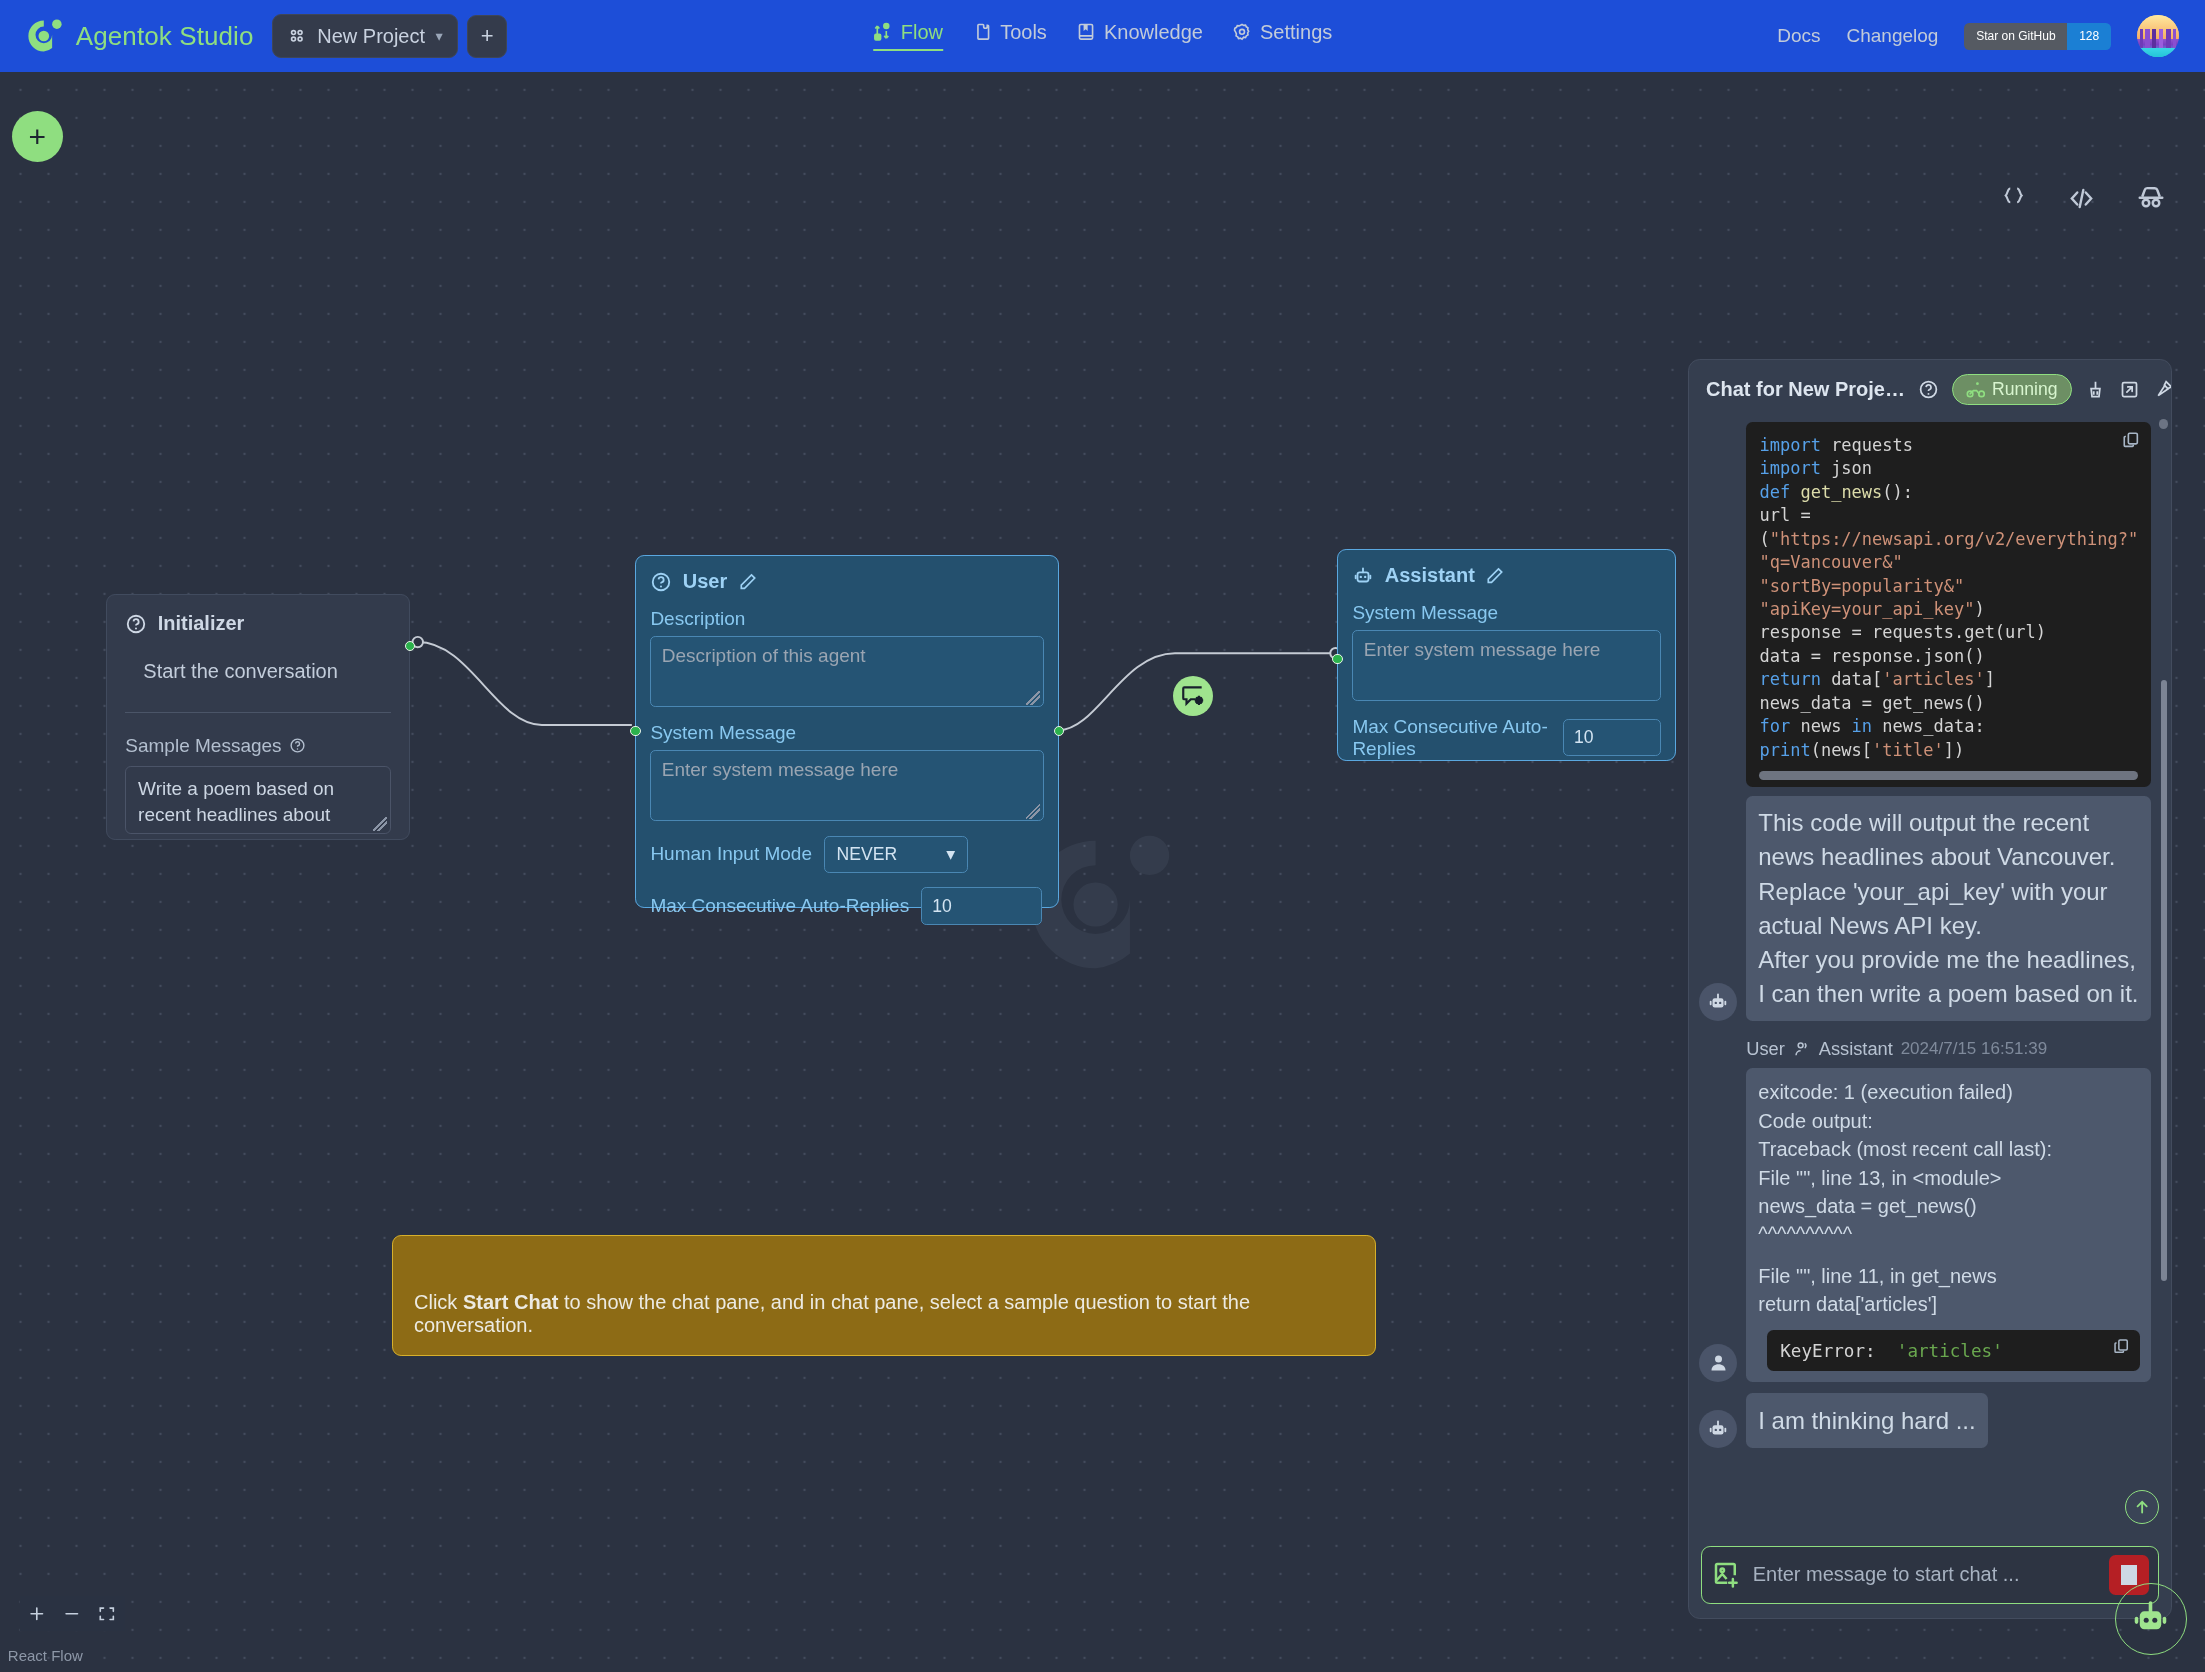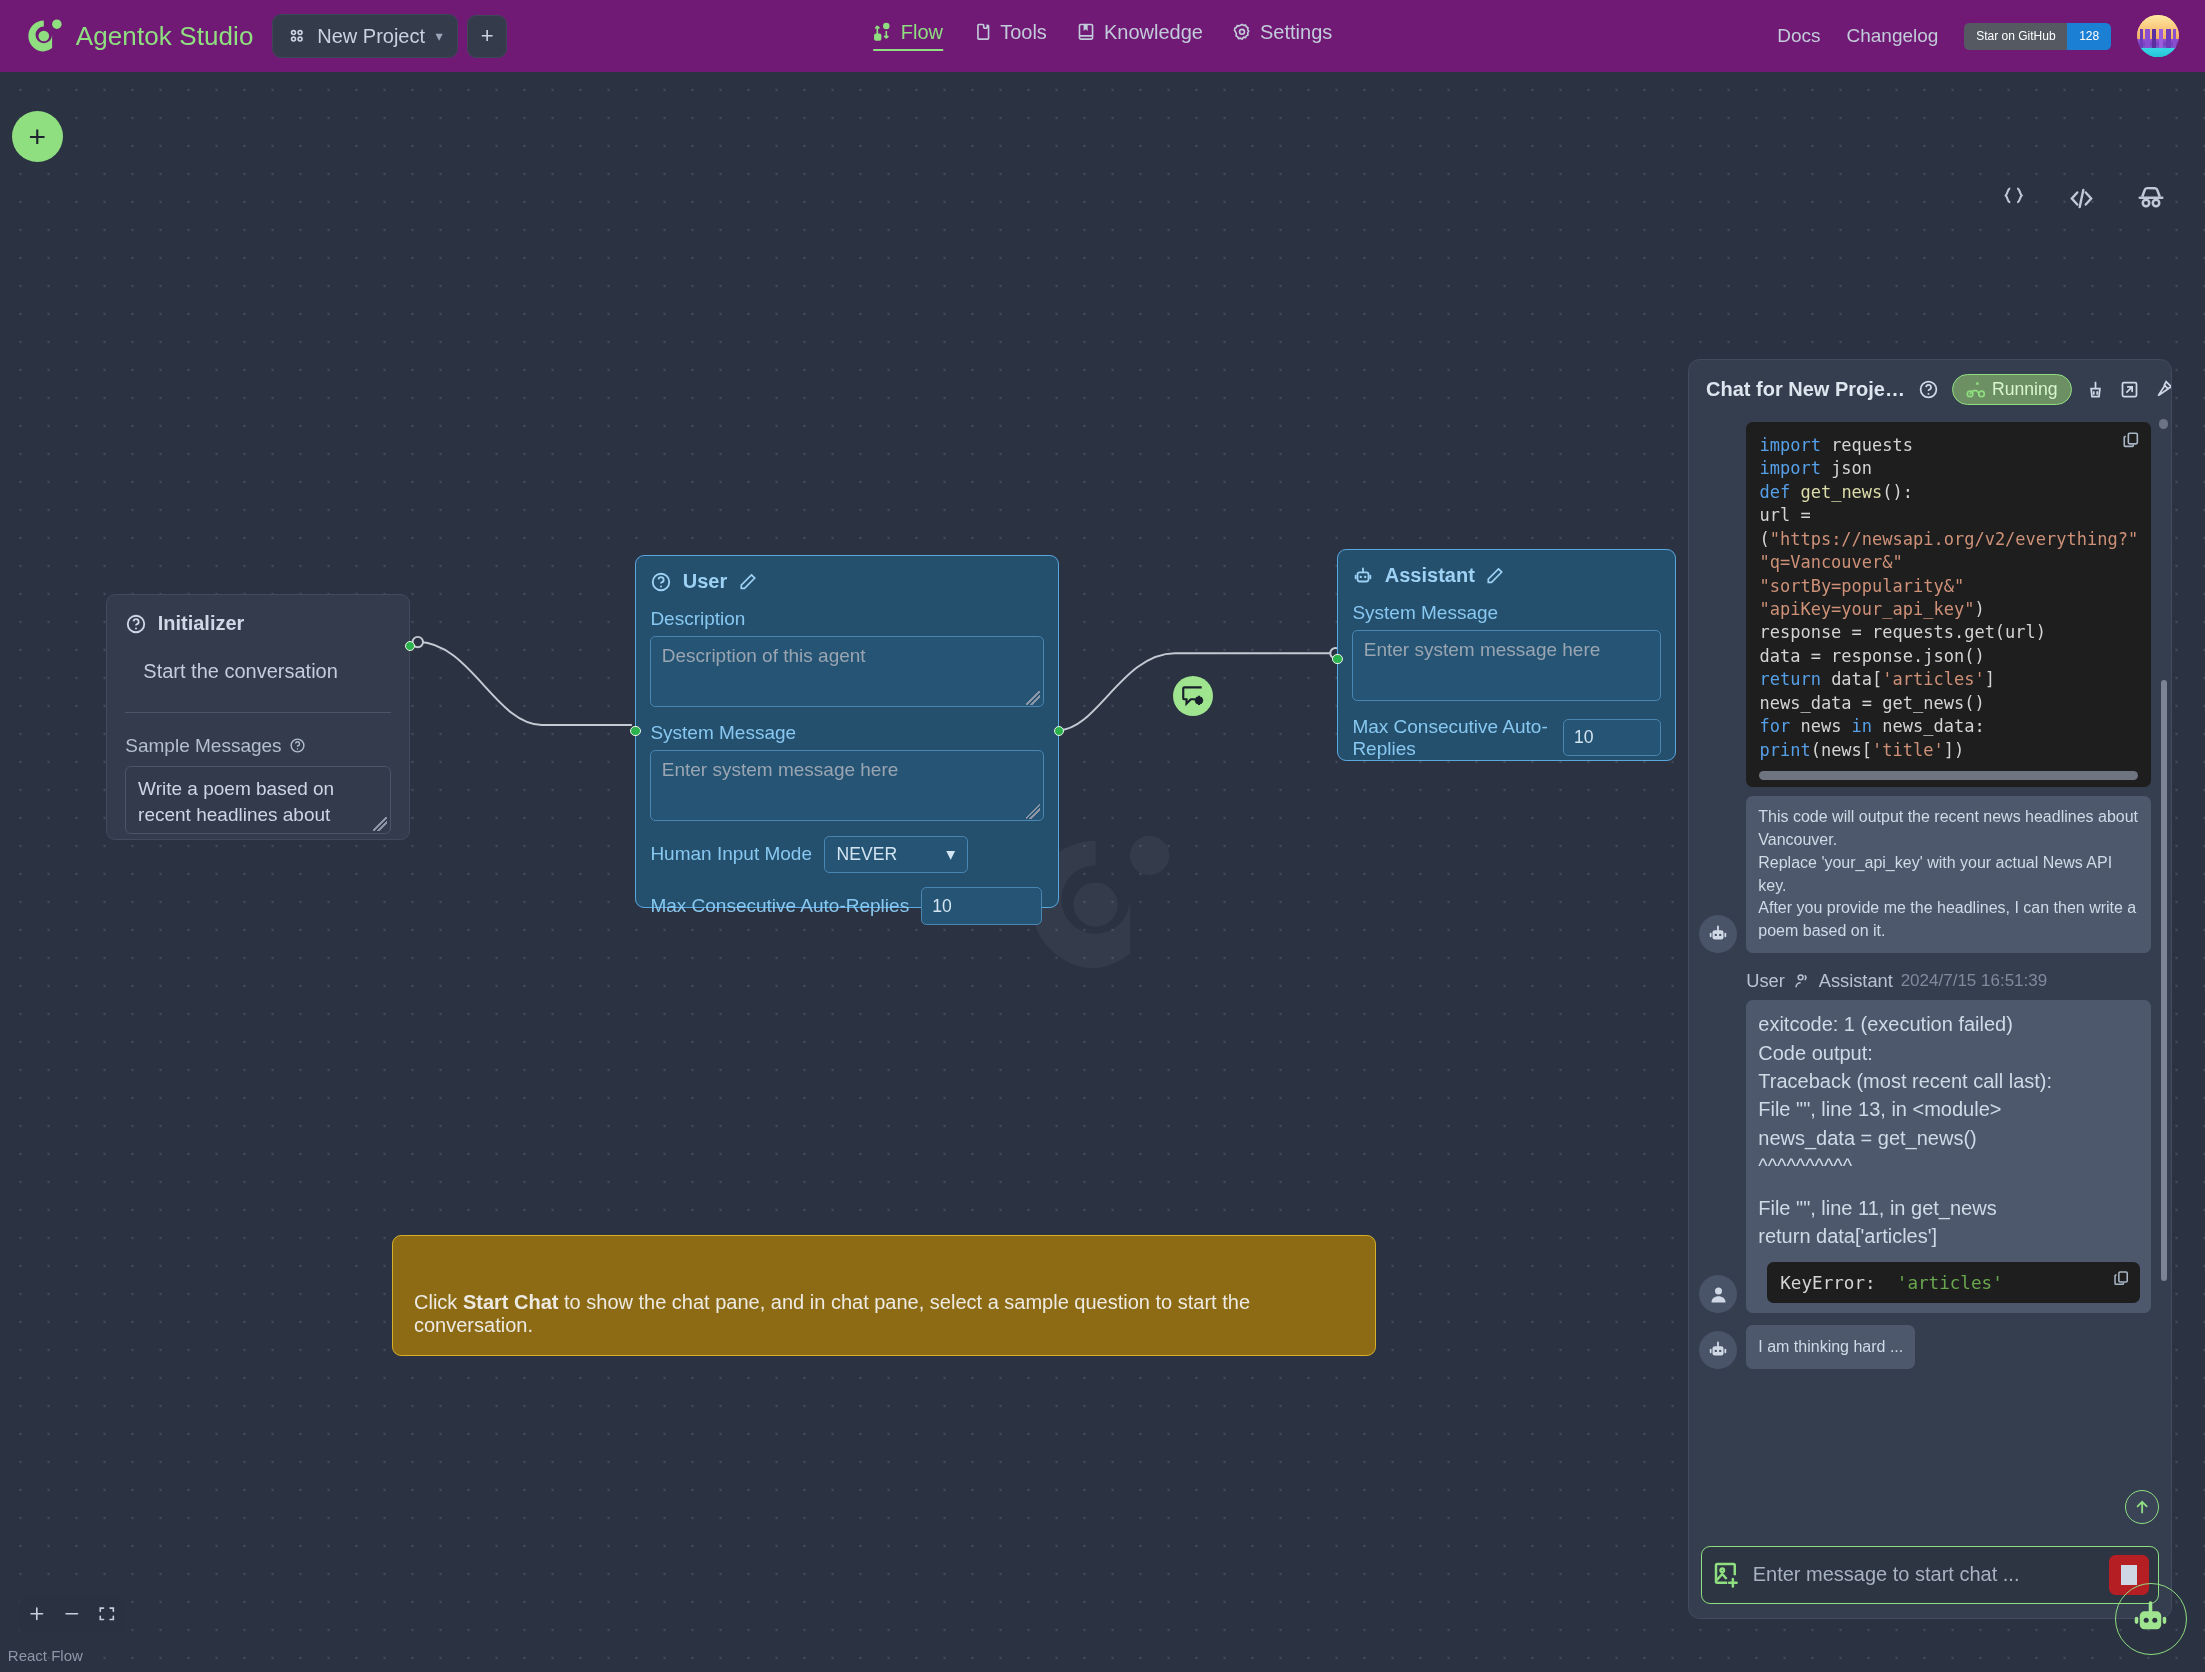--- a/index.html
+++ b/index.html
@@ -7,21 +7,21 @@
     width: 2205px; height: 1673px;
     background: #2b3241;
     font-family: "Liberation Sans", sans-serif;
     overflow: hidden;
   }
   .app { position: relative; width: 2205px; height: 1673px; }
 
   
   .topnav {
     position: absolute; top: 0; left: 0; width: 2205px; height: 72px;
-    background: #701a75;
+    background: #1d4ed8;
     display: flex; align-items: center;
     padding: 0 26px;
     z-index: 50;
   }
   .brand { display: flex; align-items: center; gap: 11.8px; }
   .brand-logo { width: 38px; height: 38px; }
   .brand-name { color: #8fde80; font-size: 26px; font-weight: 400; letter-spacing: 0.1px; }
   .proj-btn {
     display: flex; align-items: center; gap: 10.4px;
     margin-left: 18.3px;
@@ -196,21 +196,21 @@
     background:#1e1e1e; border-radius: 6.5px; padding: 11.8px 13px 6.5px 13px;
     font-family: "DejaVu Sans Mono", monospace; font-size: 17px; line-height: 1.38;
     color:#d4d4d4; position:relative;
   }
   .code-card .copy { position:absolute; right:10.4px; top:7.8px; color:#a8b6c6; }
   .code-scroll { height: 9.1px; background:#6e7480; border-radius:5.2px; margin-top: 9.1px; }
   .k-kw { color:#56a0e8; }
   .k-fn { color:#dcdcaa; }
   .k-str { color:#ce9178; }
   .k-pl { color:#d4d4d4; }
-  .msg-text { color:#cfdae6; font-size:16px; line-height:1.42; }
+  .msg-text { color:#cfdae6; font-size:24px; line-height:1.42; }
   .sender-line { color:#b7c2d1; font-size:18.3px; display:flex; align-items:center; gap:7.8px; padding: 0 5.2px 0 52px; margin-top: 17px; }
   .sender-line .ts { color:#7f8a9b; font-size:17px; }
   .err-text { color:#cfdae6; font-size:20px; line-height:1.42; }
   .err-code {
     background:#1e1e1e; border-radius:6.5px; padding:10.4px 13px; margin-top:11.8px;
     font-family:"DejaVu Sans Mono", monospace; font-size:17.6px; position:relative;margin-left:9px;
   }
   .chat-scrollbar { position:absolute; right:3.9px; top:268px; width:6.5px; height:601px; background:#7c8494; border-radius:3.9px; }
   .scroll-dot { position:absolute; right:3.3px; top:7.8px; width:9.1px; height:9.1px; border-radius:50%; background:#6c7484; }
   .jump-btn {

